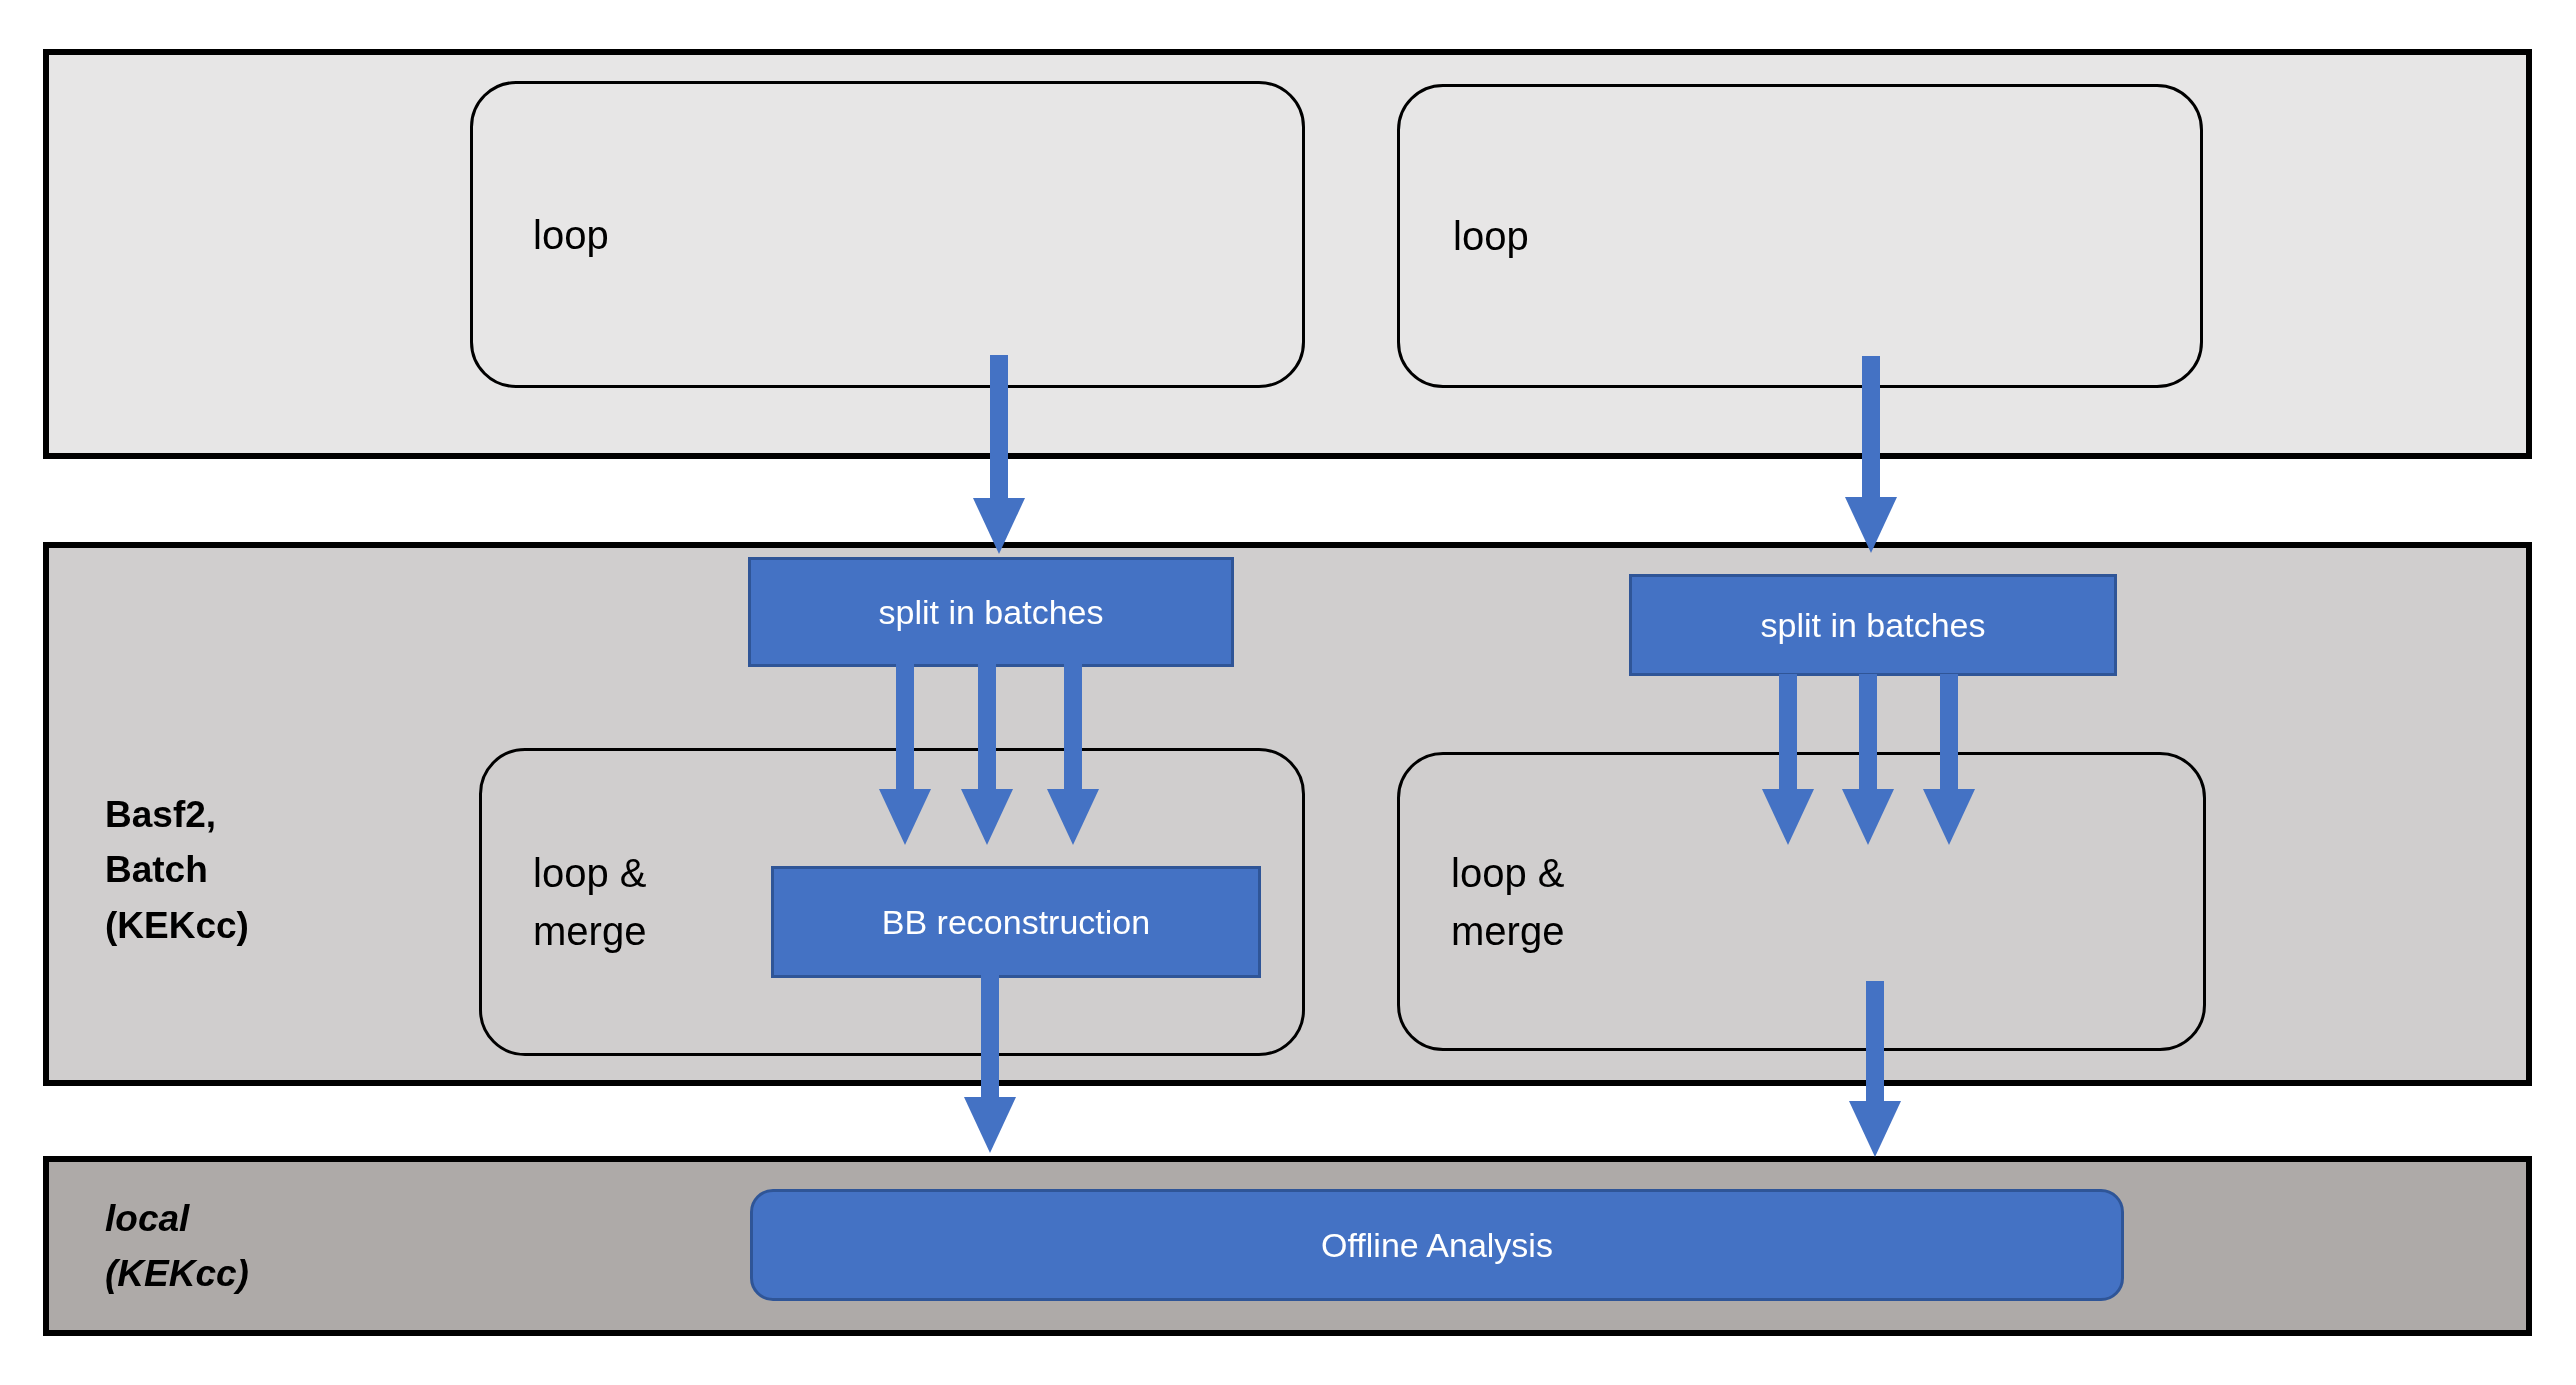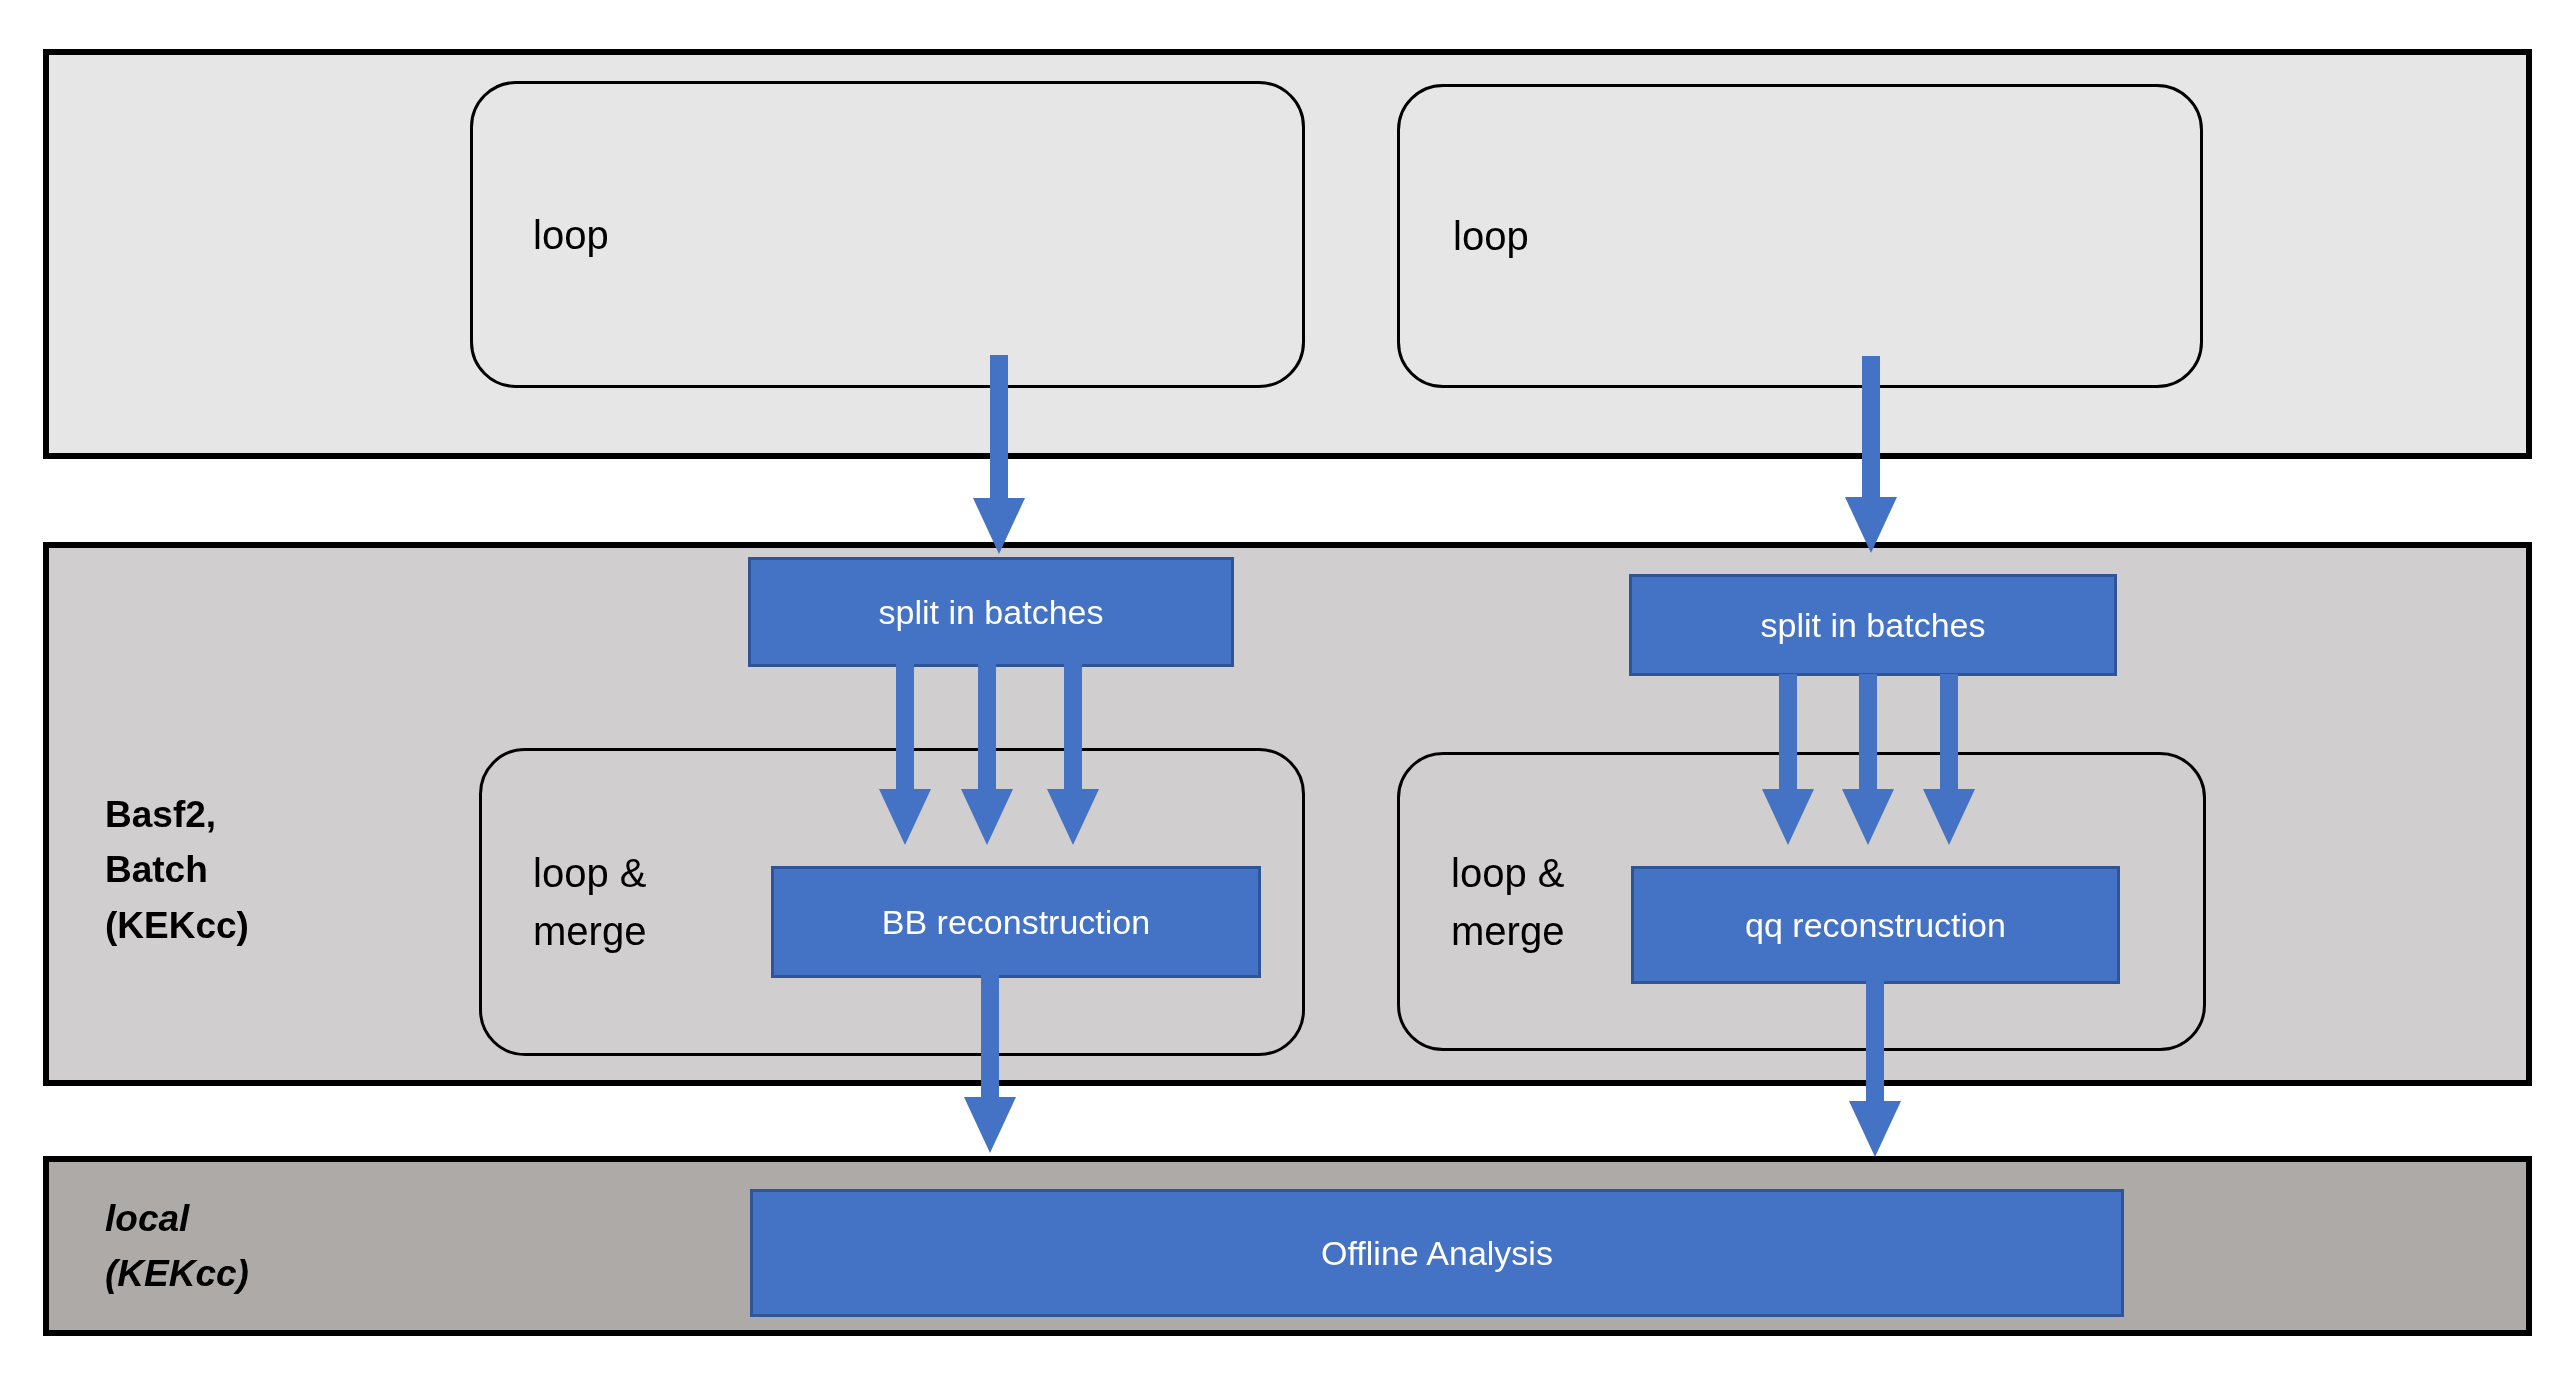--- a/index.html
+++ b/index.html
@@ -136,22 +136,21 @@
   <div class="loop-label" style="left:533px;  top:81px;  height:307px;">loop</div>
   <div class="loop-label" style="left:1453px; top:84px;  height:304px;">loop</div>
   <div class="loop-label" style="left:533px;  top:748px; height:308px;">loop &amp;
 merge</div>
   <div class="loop-label" style="left:1451px; top:752px; height:299px;">loop &amp;
 merge</div>
 
   <div class="node" style="left:748px; top:557px;  width:486px;  height:110px;">split in batches</div>
   <div class="node" style="left:1629px; top:574px;  width:488px;  height:102px;">split in batches</div>
   <div class="node" style="left:748px; top:866px; width:490px;  height:112px;margin-left:23px;">BB reconstruction</div>
-  <div class="node" style="left:1631px; top:866px; width:489px;  height:118px;">qq reconstruction</div>
-  <div class="node" style="left:750px; top:1189px; width:1374px; height:128px;">Offline Analysis</div>
+  <div class="node" style="left:750px; top:1189px; width:1374px; height:112px;border-radius:23px;">Offline Analysis</div>
 
   <div class="arrow" style="left:999px; top:355px; height:199px;">
     <div class="stem"></div>
       <div class="head"></div>
   </div>
   <div class="arrow" style="left:1871px; top:356px; height:197px;">
     <div class="stem"></div>
       <div class="head"></div>
   </div>
 

